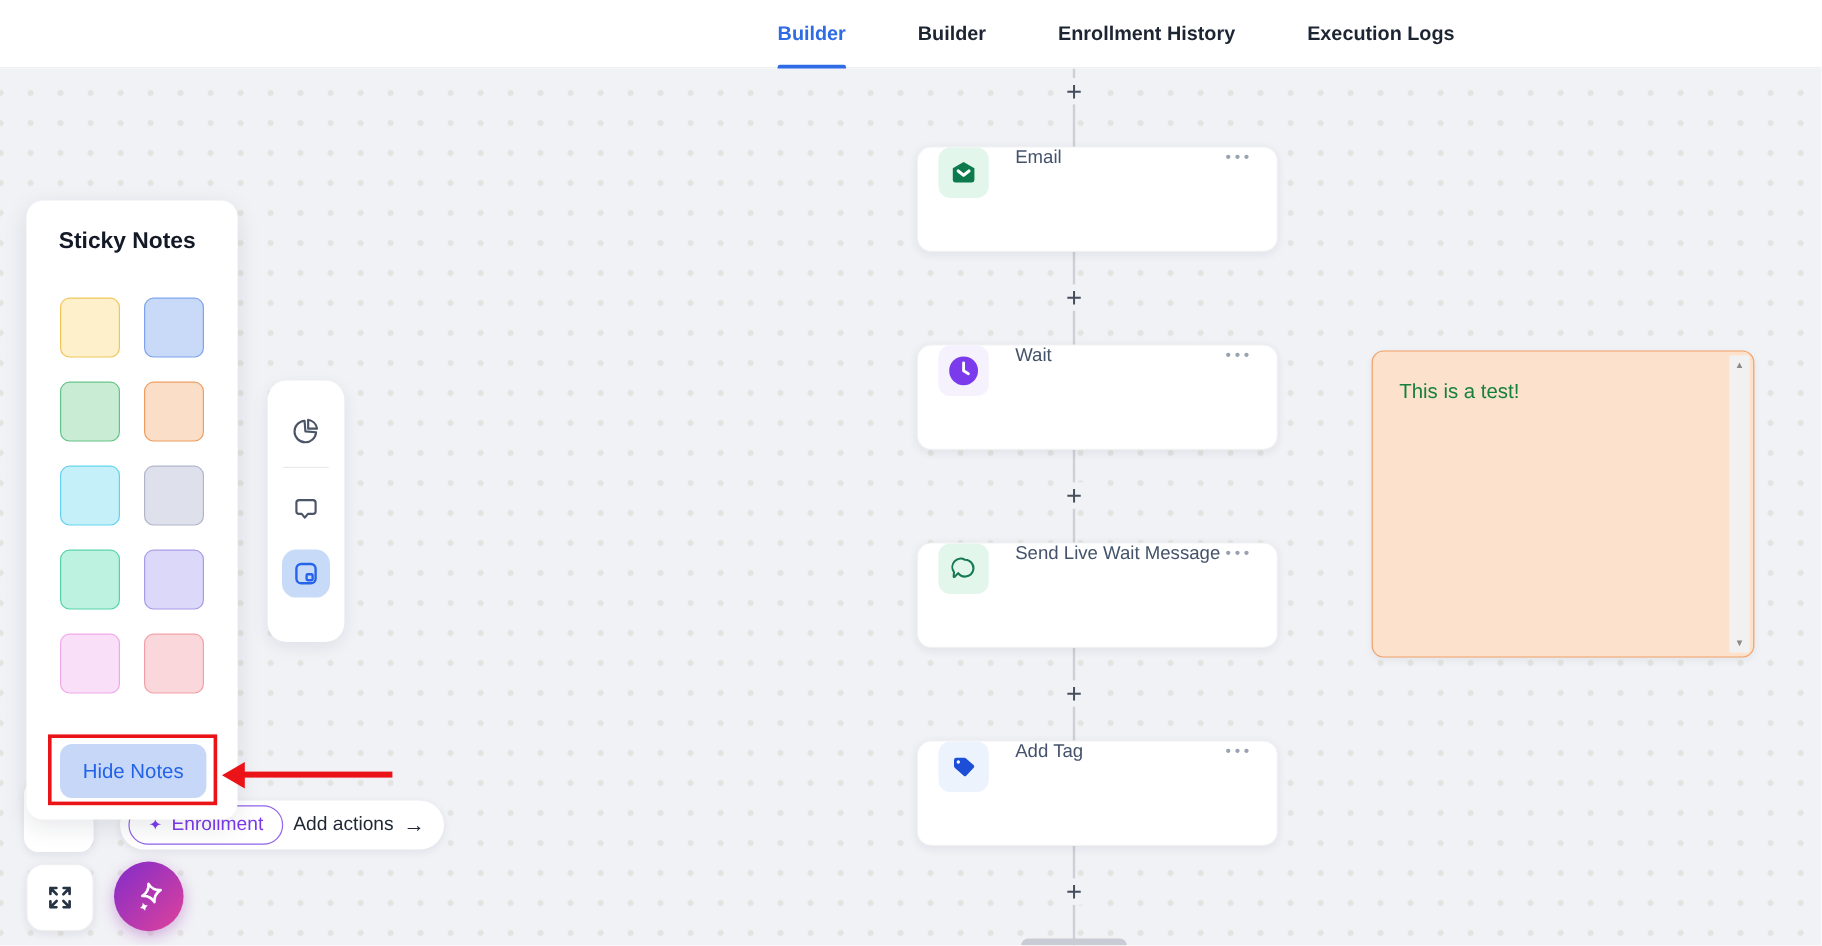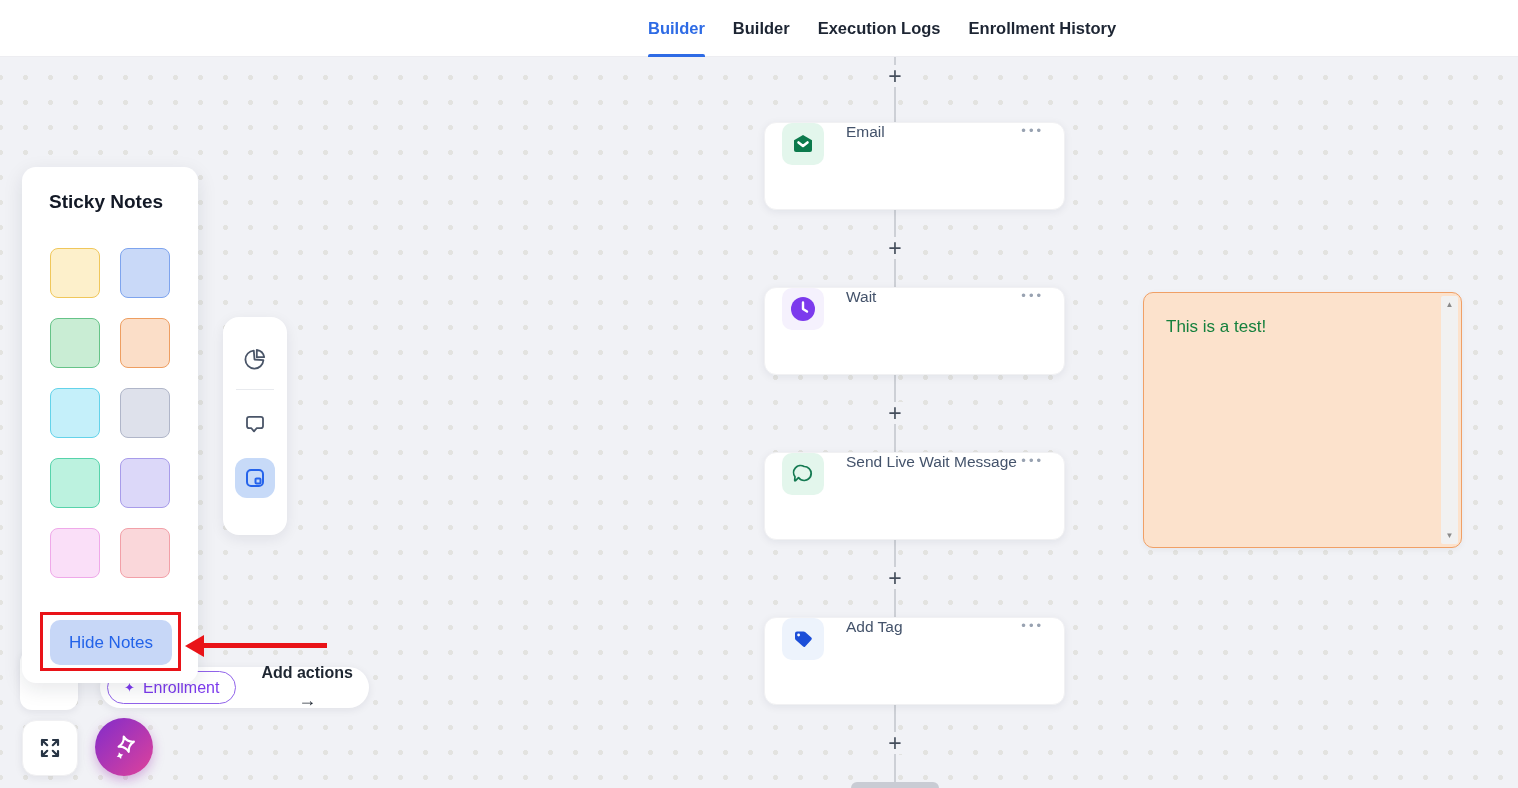--- a/index.html
+++ b/index.html
@@ -1,21 +1,21 @@
 <!DOCTYPE html>
 <html><head>
 <meta charset="utf-8">
 <style>
   * { margin:0; padding:0; box-sizing:border-box; }
   html,body { width:1518px; height:788px; font-family:"Liberation Sans", sans-serif; }
   #app { position:relative; width:1518px; height:788px; overflow:hidden; background:#fff; }
 
   
   #header { position:absolute; left:0; top:0; width:1518px; height:57px; background:#fff; border-bottom:1px solid #ededf1; z-index:10; }
-  #tabs { position:absolute; left:648px; top:0; height:57px; display:flex; gap:28px; }
+  #tabs { position:absolute; left:648px; top:0; height:57px; display:flex; gap:60px; }
   .tab { position:relative; height:57px; display:flex; align-items:center; font-size:16.5px; font-weight:600; color:#1d2533; cursor:pointer; white-space:nowrap; }
   .tab.active { color:#2e6be5; }
   .tab.active .underline { position:absolute; left:0; right:0; bottom:0; height:3px; background:#2e6be5; border-radius:2px 2px 0 0; }
 
   
   #canvas { position:absolute; left:0; top:57px; width:1518px; height:731px;
     background-color:#f1f2f6;
     background-image:radial-gradient(circle, #e3e3e0 2.3px, transparent 2.7px);
     background-size:25px 25px; background-position:13px 8px; }
 
@@ -63,21 +63,21 @@
     border-bottom:11px solid transparent; border-right:19px solid #e91318; z-index:6; }
 
   
   #partial-card { position:absolute; left:20px; top:593px; width:58px; height:60px; background:#fff; border-radius:12px;
     box-shadow:0 2px 8px rgba(20,30,50,.08); z-index:1; }
   #actions-pill { position:absolute; left:100px; top:610px; height:41px; background:#fff; border-radius:21px;
     box-shadow:0 2px 8px rgba(20,30,50,.08); display:flex; align-items:center; padding:0 16px 0 7px; z-index:2; }
   #suggestion-pill { height:33px; border:1.5px solid #9163ea; border-radius:17px; display:flex; align-items:center; gap:8px;
     padding:0 16px; color:#7c3aed; font-size:16px; font-weight:500; cursor:pointer; background:#fff; }
   #suggestion-pill .spark { font-size:13px; }
-  #add-actions { display:flex; align-items:center; gap:8px; margin-left:25px; font-size:16px; font-weight:700; color:#1f2732; cursor:pointer;flex-direction:column; }
+  #add-actions { display:flex; align-items:center; gap:8px; margin-left:8px; font-size:16px; font-weight:400; color:#1f2732; cursor:pointer; }
   #add-actions .arrow { font-size:18px; }
 
   #fullscreen-btn { position:absolute; left:22px; top:663px; width:56px; height:56px; background:#fff; border:1px solid #f0f0f2;
     border-radius:14px; box-shadow:0 2px 8px rgba(20,30,50,.08); display:flex; align-items:center; justify-content:center; cursor:pointer; z-index:2; }
   #magic-btn { position:absolute; left:95px; top:661px; width:58px; height:58px; border-radius:50%;
     background:linear-gradient(135deg,#8a2ec6 10%,#d6409f 90%); box-shadow:0 4px 12px rgba(150,40,170,.35);
     display:flex; align-items:center; justify-content:center; cursor:pointer; z-index:2; }
 </style>
 </head>
 <body>
@@ -87,24 +87,24 @@
   <div id="header">
     <div id="tabs">
       <div class="tab active">
         <span>Builder</span>
         <div class="underline"></div>
       </div>
       <div class="tab">
         <span>Builder</span>
       </div>
       <div class="tab">
+        <span>Enrollment History</span>
+      </div>
+      <div class="tab">
         <span>Execution Logs</span>
-      </div>
-      <div class="tab">
-        <span>Enrollment History</span>
       </div>
     </div>
   </div>
 
   <div id="canvas">
     <div id="flow-line"></div>
 
     <div class="plus" style="top:8px;">+</div>
     <div class="plus" style="top:180px;">+</div>
     <div class="plus" style="top:345px;">+</div>

